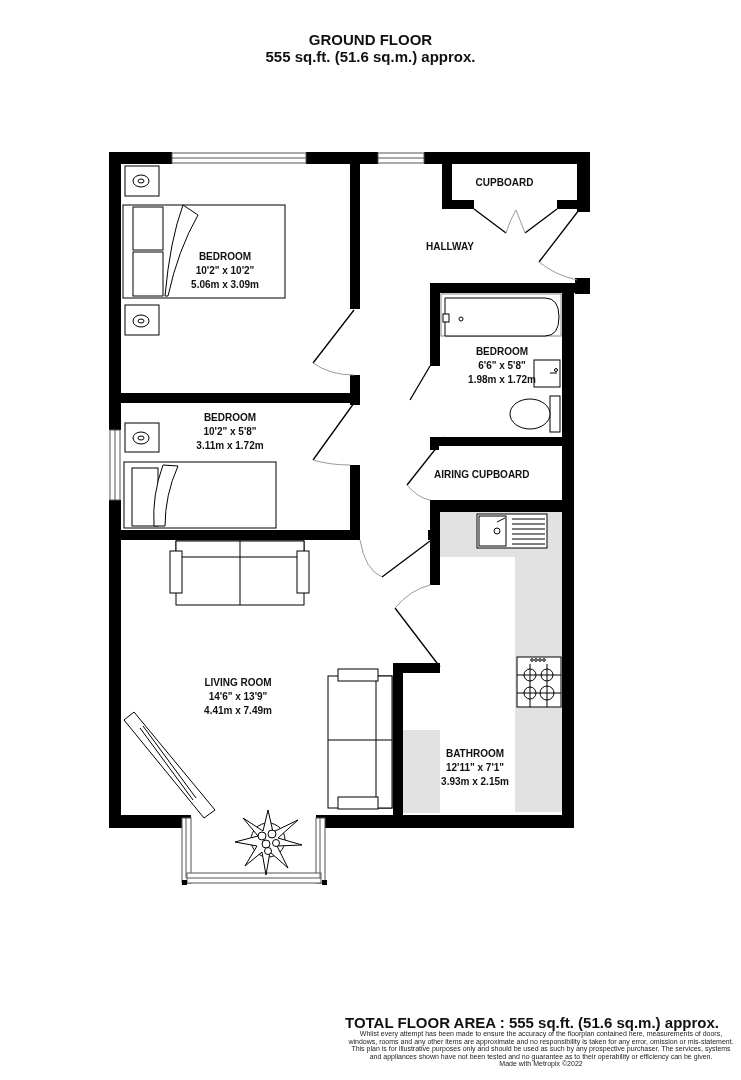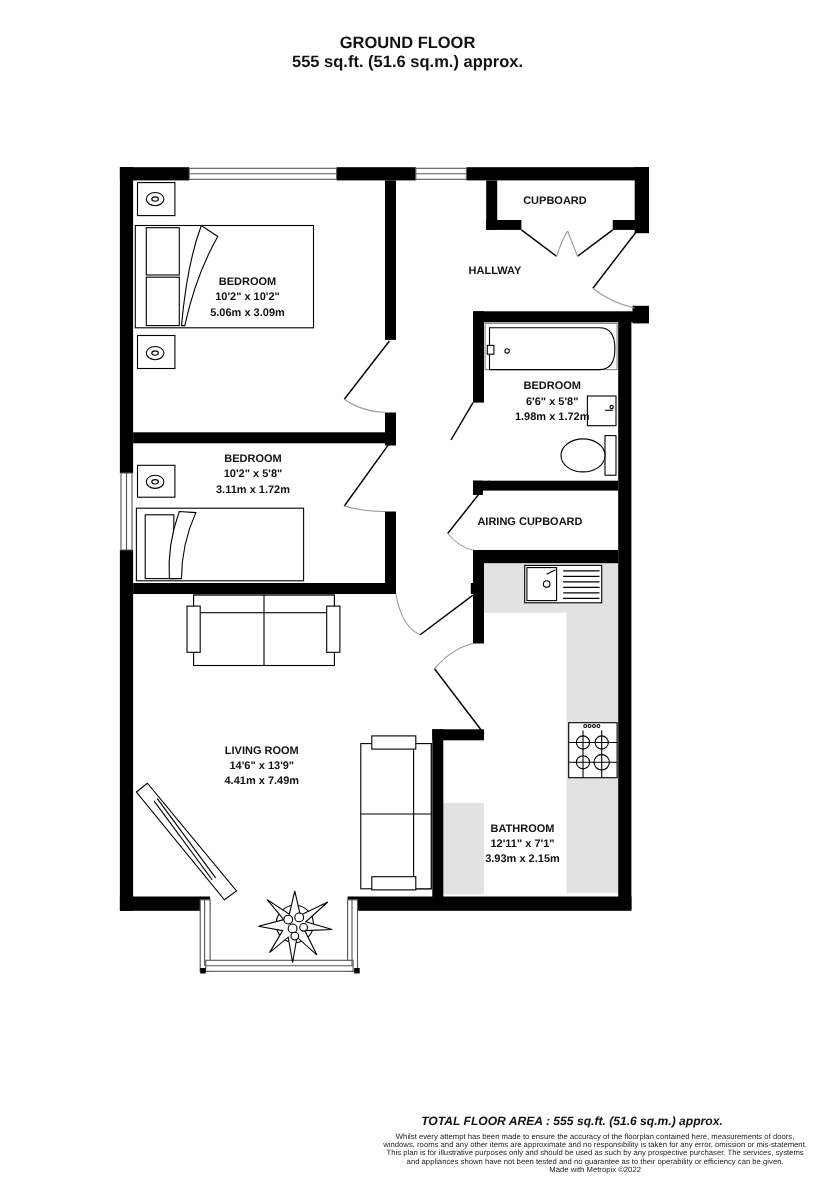--- a/index.html
+++ b/index.html
@@ -249,17 +249,17 @@
   <span class="dim">14'6"  x 13'9"</span>
   <span class="dim">4.41m  x 7.49m</span>
 </div>
 
 <div class="room-label" style="left:415px; top:747px; width:120px;">
   <span class="name">BATHROOM</span>
   <span class="dim">12'11"  x 7'1"</span>
   <span class="dim">3.93m  x 2.15m</span>
 </div>
 
-<div class="total" style="position:absolute; top:1014px; left:320px; width:400px; text-align:center; font-weight:bold; font-size:11px;font-style:italic;">TOTAL FLOOR AREA : 555 sq.ft. (51.6 sq.m.) approx.</div>
+<div class="total" style="position:absolute; top:1014px; left:332px; width:400px; text-align:center; font-weight:bold; font-size:15px;">TOTAL FLOOR AREA : 555 sq.ft. (51.6 sq.m.) approx.</div>
 <div class="disclaimer">
   <span>Whilst every attempt has been made to ensure the accuracy of the floorplan contained here, measurements of doors, windows, rooms and any other items are approximate and no responsibility is taken for any error, omission or mis-statement. This plan is for illustrative purposes only and should be used as such by any prospective purchaser. The services, systems and appliances shown have not been tested and no guarantee as to their operability or efficiency can be given.</span>
   <span class="credit">Made with Metropix ©2022</span>
 </div>
 
 </body></html>

